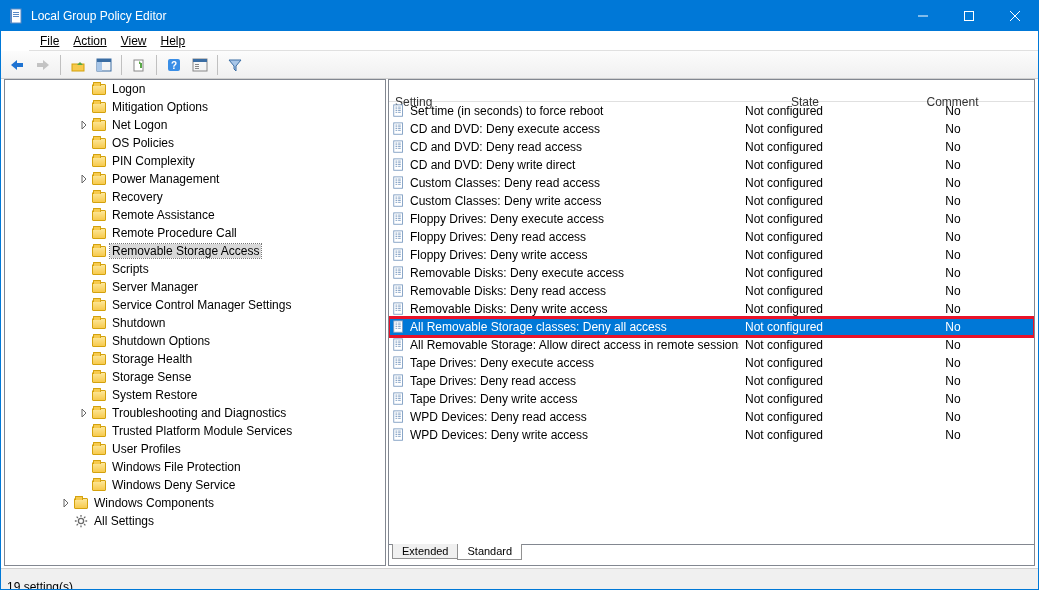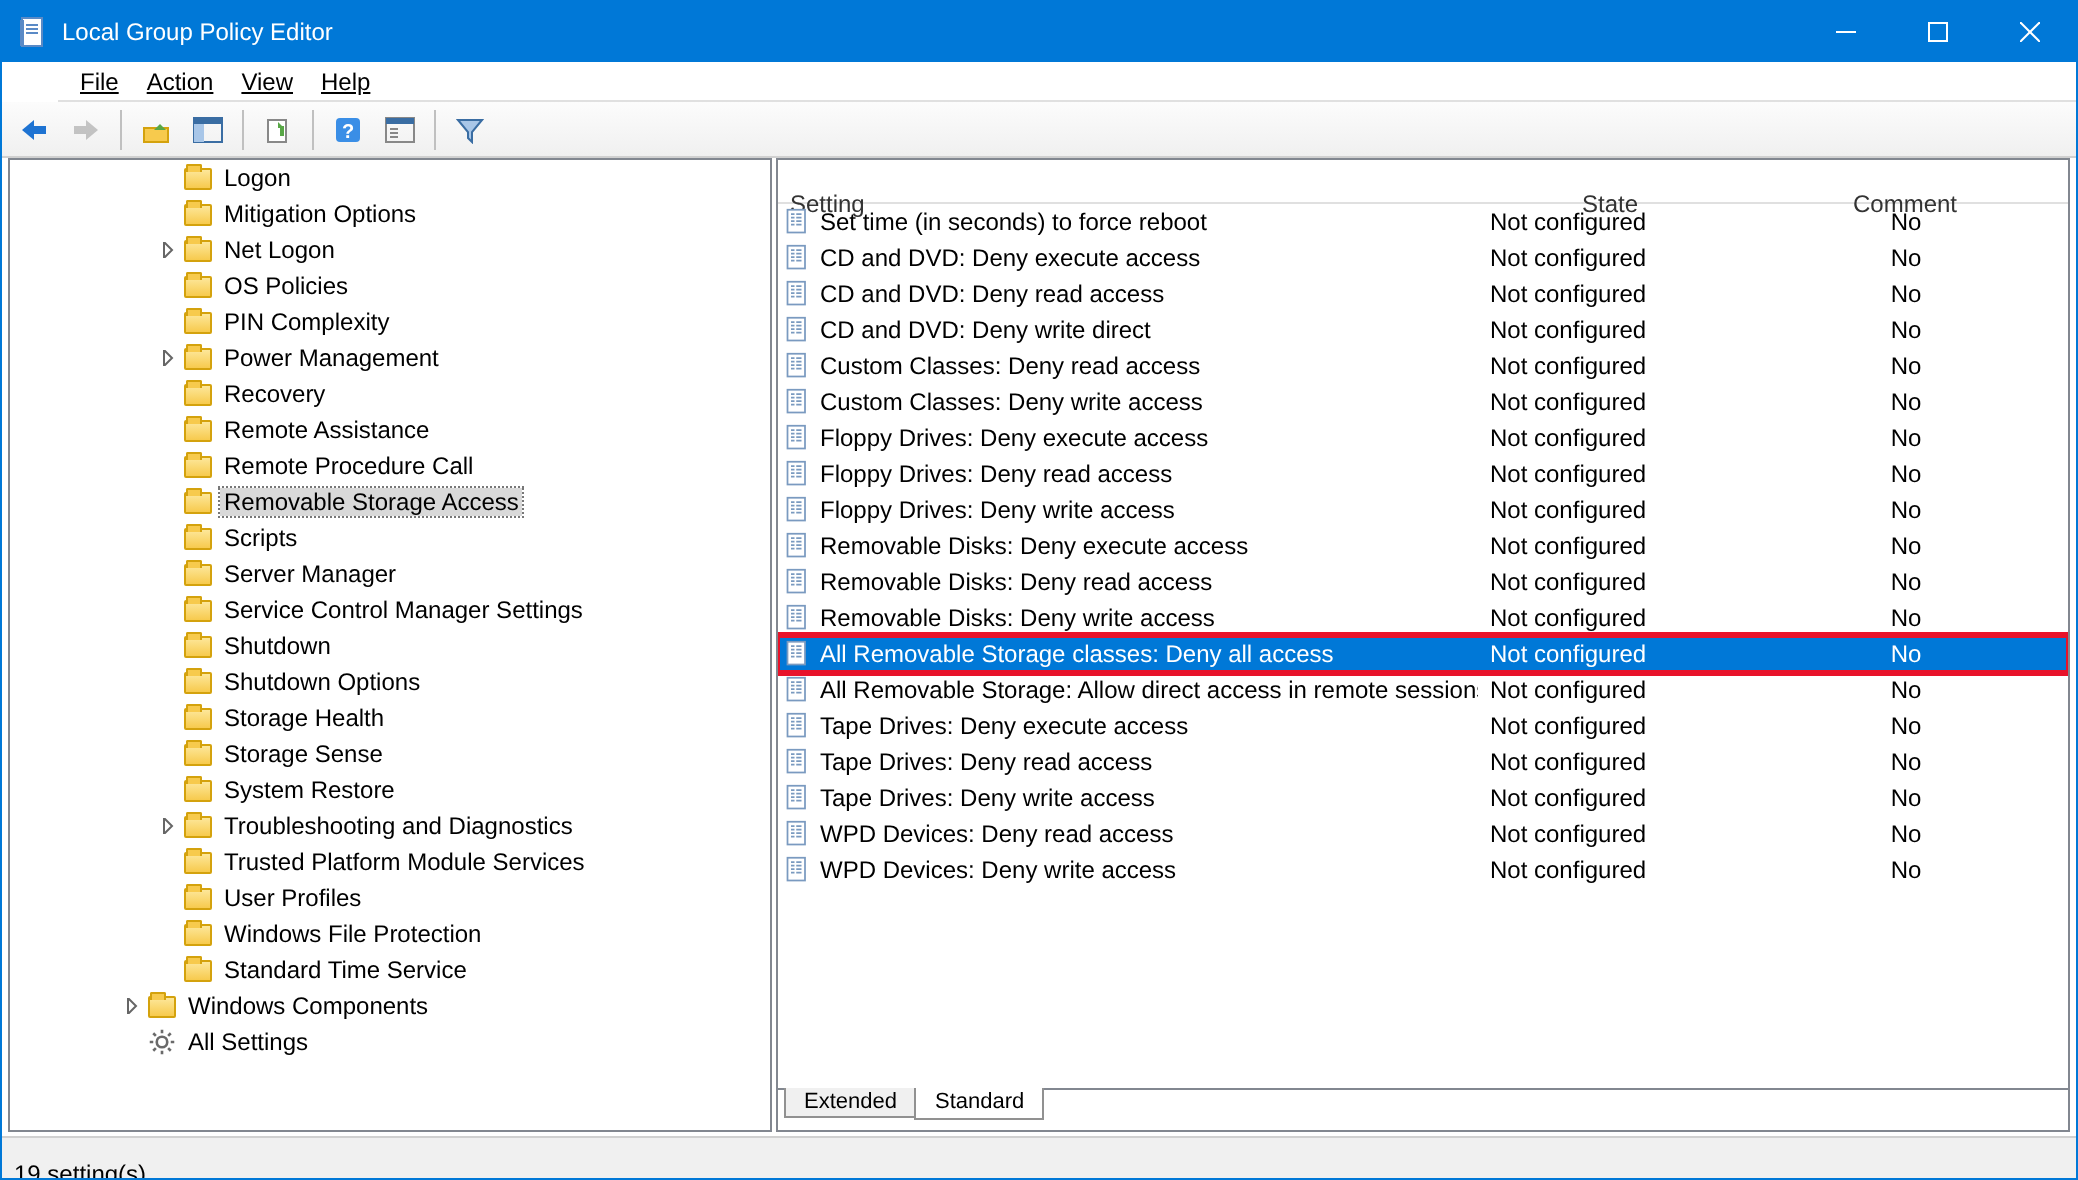--- a/index.html
+++ b/index.html
@@ -337,21 +337,21 @@
           <span class="ico">
             <span class="folder-icon"></span>
           </span>
           <span class="lbl">Windows File Protection</span>
         </div>
         <div class="tree-row" style="padding-left: 72px;">
           <span class="exp"></span>
           <span class="ico">
             <span class="folder-icon"></span>
           </span>
-          <span class="lbl">Standard Time Service</span>
+          <span class="lbl">Windows Deny Service</span>
         </div>
         <div class="tree-row" style="padding-left: 54px;">
           <span class="exp">
             <svg width="8" height="8">
               <path d="M2 0 L6 4 L2 8 Z" fill="none" stroke="#666"></path>
             </svg>
           </span>
           <span class="ico">
             <span class="folder-icon"></span>
           </span>

